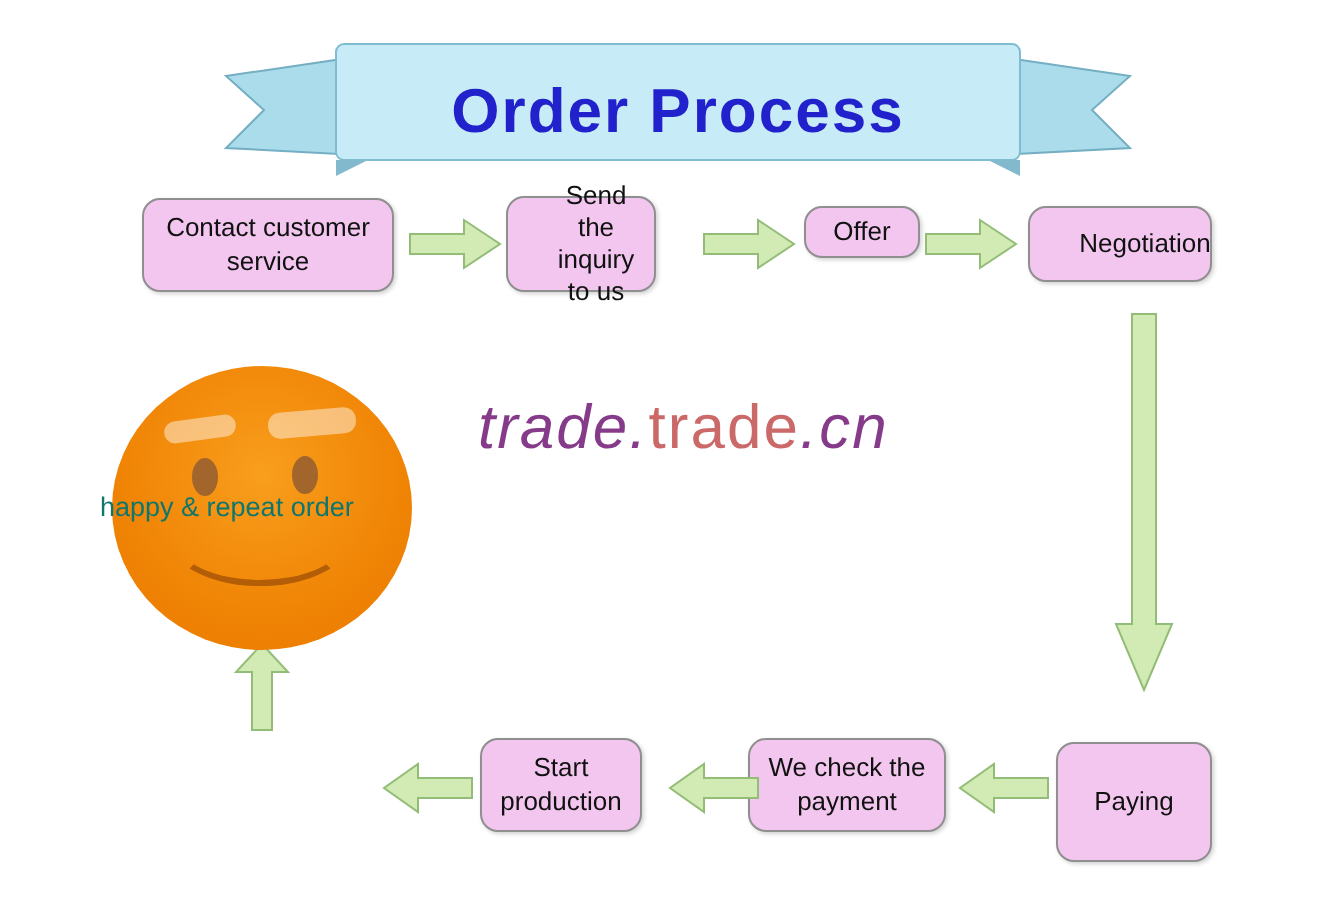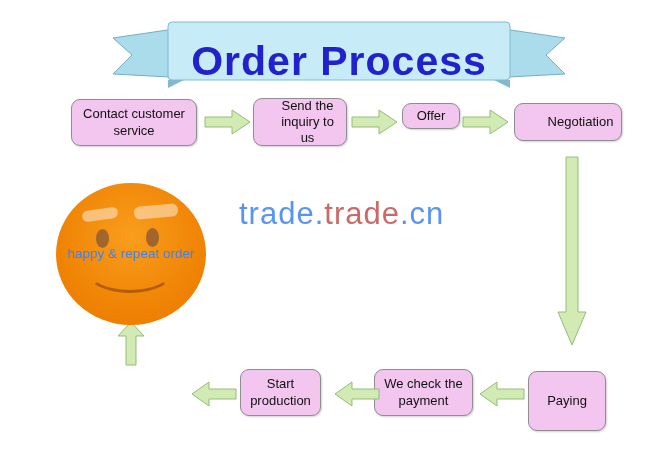--- a/index.html
+++ b/index.html
@@ -6,43 +6,43 @@
   .canvas {
     position:relative; width:672px; height:459px; background:#ffffff;
     font-family:"Liberation Sans", sans-serif; overflow:hidden;
   }
 
   
   .banner { position:absolute; left:110px; top:14px; width:458px; height:76px; }
   .banner svg { position:absolute; left:0; top:0; }
   .banner-title {
     position:absolute; left:0; top:24px; width:458px; text-align:center;
-    font-size:41px; font-weight:bold; color:#2222cd; letter-spacing:1px;
+    font-size:31px; font-weight:bold; color:#2222cd; letter-spacing:1px;
   }
 
   
   .watermark {
     position:absolute; left:239px; top:196px; font-size:31px; letter-spacing:1px;
     opacity:0.85; white-space:nowrap;
   }
-  .wm-gray { color:#3b82f6; }
+  .wm-gray { color:#701a75;font-style:italic; }
   .wm-red  { color:#c25050; }
 
   
   .node {
     position:absolute; background:#f2c6ee; border:1px solid #8f8f8f;
     border-radius:9px; display:flex; align-items:center; justify-content:center;
     text-align:center; font-size:13px; color:#111; line-height:1.25;
     padding:3px 5px; box-sizing:border-box;
     box-shadow:1px 1px 2px rgba(0,0,0,0.18);
   }
   .n-contact    { left:71px;  top:99px;  width:126px; height:47px; }
-  .n-inquiry    { left:253px; top:98px;  width:94px;  height:48px;padding-left:20px; }
+  .n-inquiry    { left:253px; top:98px;  width:75px;  height:48px;padding-left:20px; }
   .n-offer      { left:402px; top:103px; width:58px;  height:26px; }
-  .n-negotiation{ left:514px; top:103px; width:108px;  height:38px;padding-left:30px; }
+  .n-negotiation{ left:514px; top:103px; width:92px;  height:38px;padding-left:30px; }
   .n-paying     { left:528px; top:371px; width:78px;  height:60px; }
   .n-check      { left:374px; top:369px; width:99px;  height:47px; }
   .n-production { left:240px; top:369px; width:81px;  height:47px; }
   .n-send       { left:69px;  top:369px; width:117px; height:47px; }
 
   
   .arrow { position:absolute; }
   .a-1 { left:204px; top:109px; }
   .a-2 { left:351px; top:109px; }
   .a-3 { left:462px; top:109px; }
@@ -68,22 +68,22 @@
     position:absolute; background:rgba(255,255,255,0.45); border-radius:6px;
   }
   .streak-left  { left:26px; top:26px; width:36px; height:11px; transform:rotate(-8deg); }
   .streak-right { left:78px; top:22px; width:44px; height:13px; transform:rotate(-5deg); }
   .mouth {
     position:absolute; left:30px; top:66px; width:88px; height:44px;
     border:3px solid transparent; border-bottom:3px solid #b35d06;
     border-radius:50%; box-sizing:border-box;
   }
   .smiley-label {
-    position:absolute; left:50px; top:246px; width:162px; text-align:center;
-    font-size:13.5px; color:#3b82f6; white-space:nowrap;
+    position:absolute; left:50px; top:246px; width:162px; text-align:left;
+    font-size:13.5px; color:#0f766e; white-space:nowrap;
   }
 </style>
 </head>
 <body>
 
 <div class="canvas">
 
   <div class="banner">
     <svg width="458" height="76">
 

